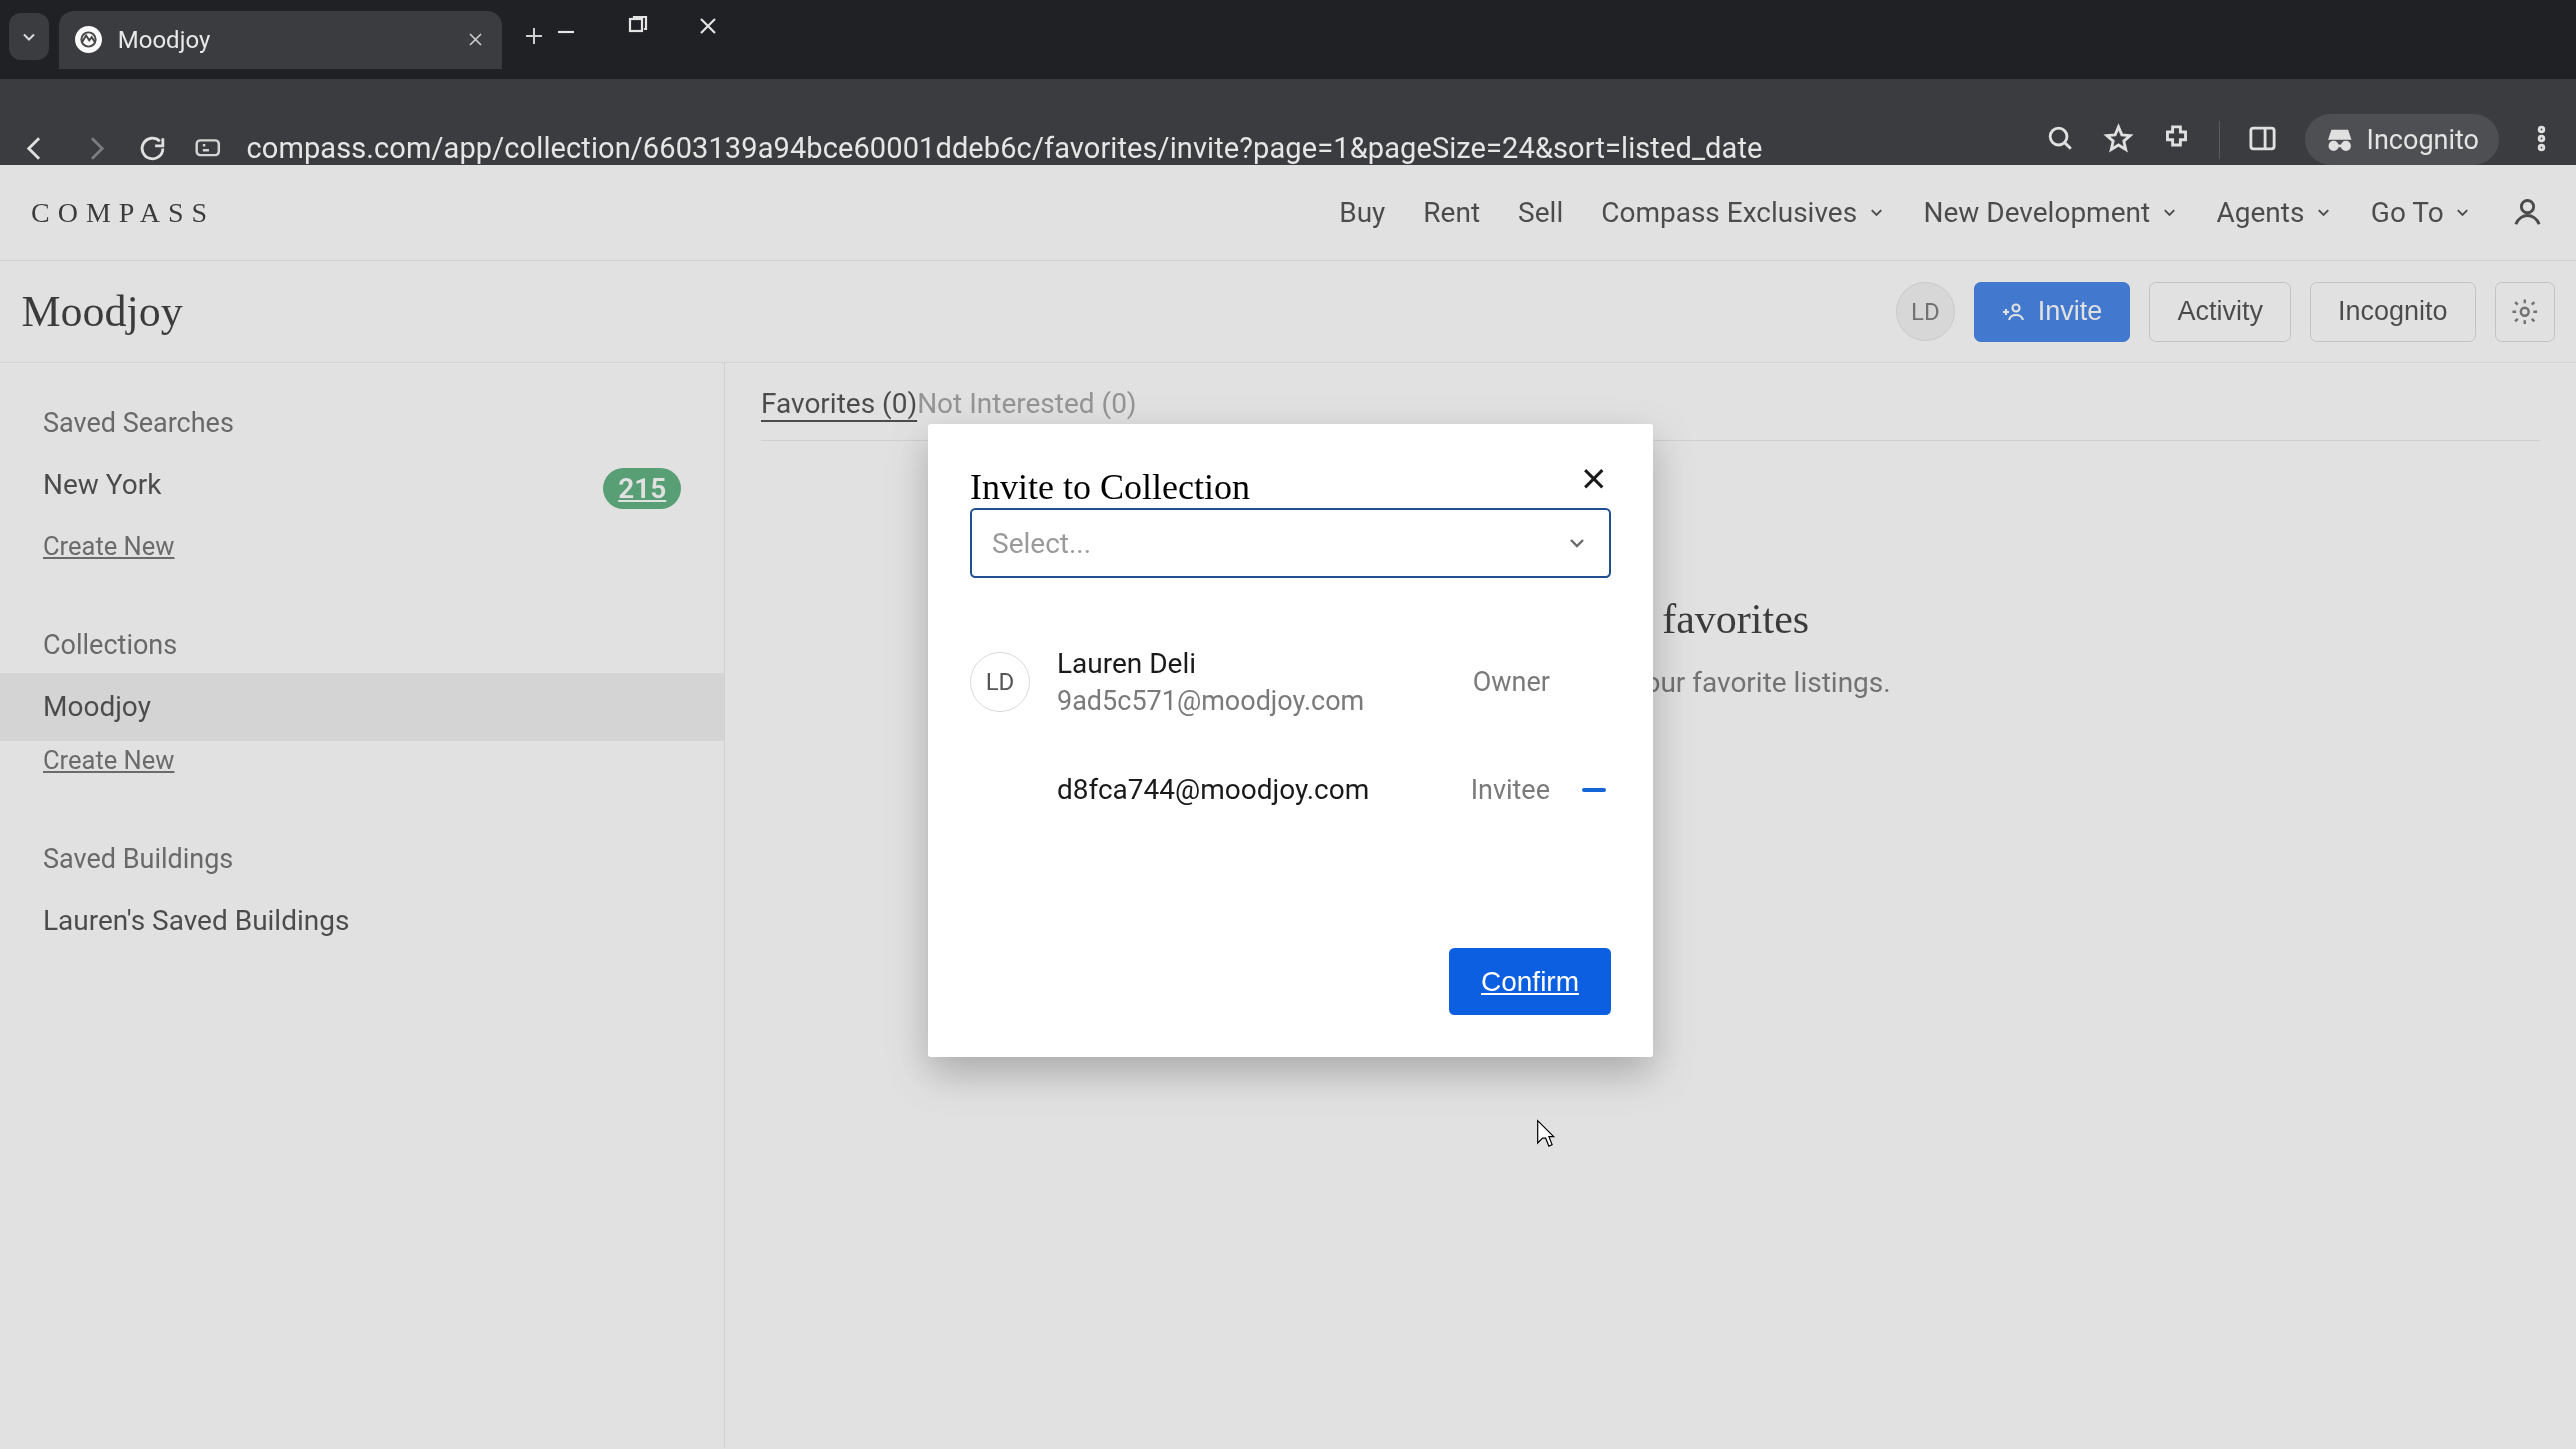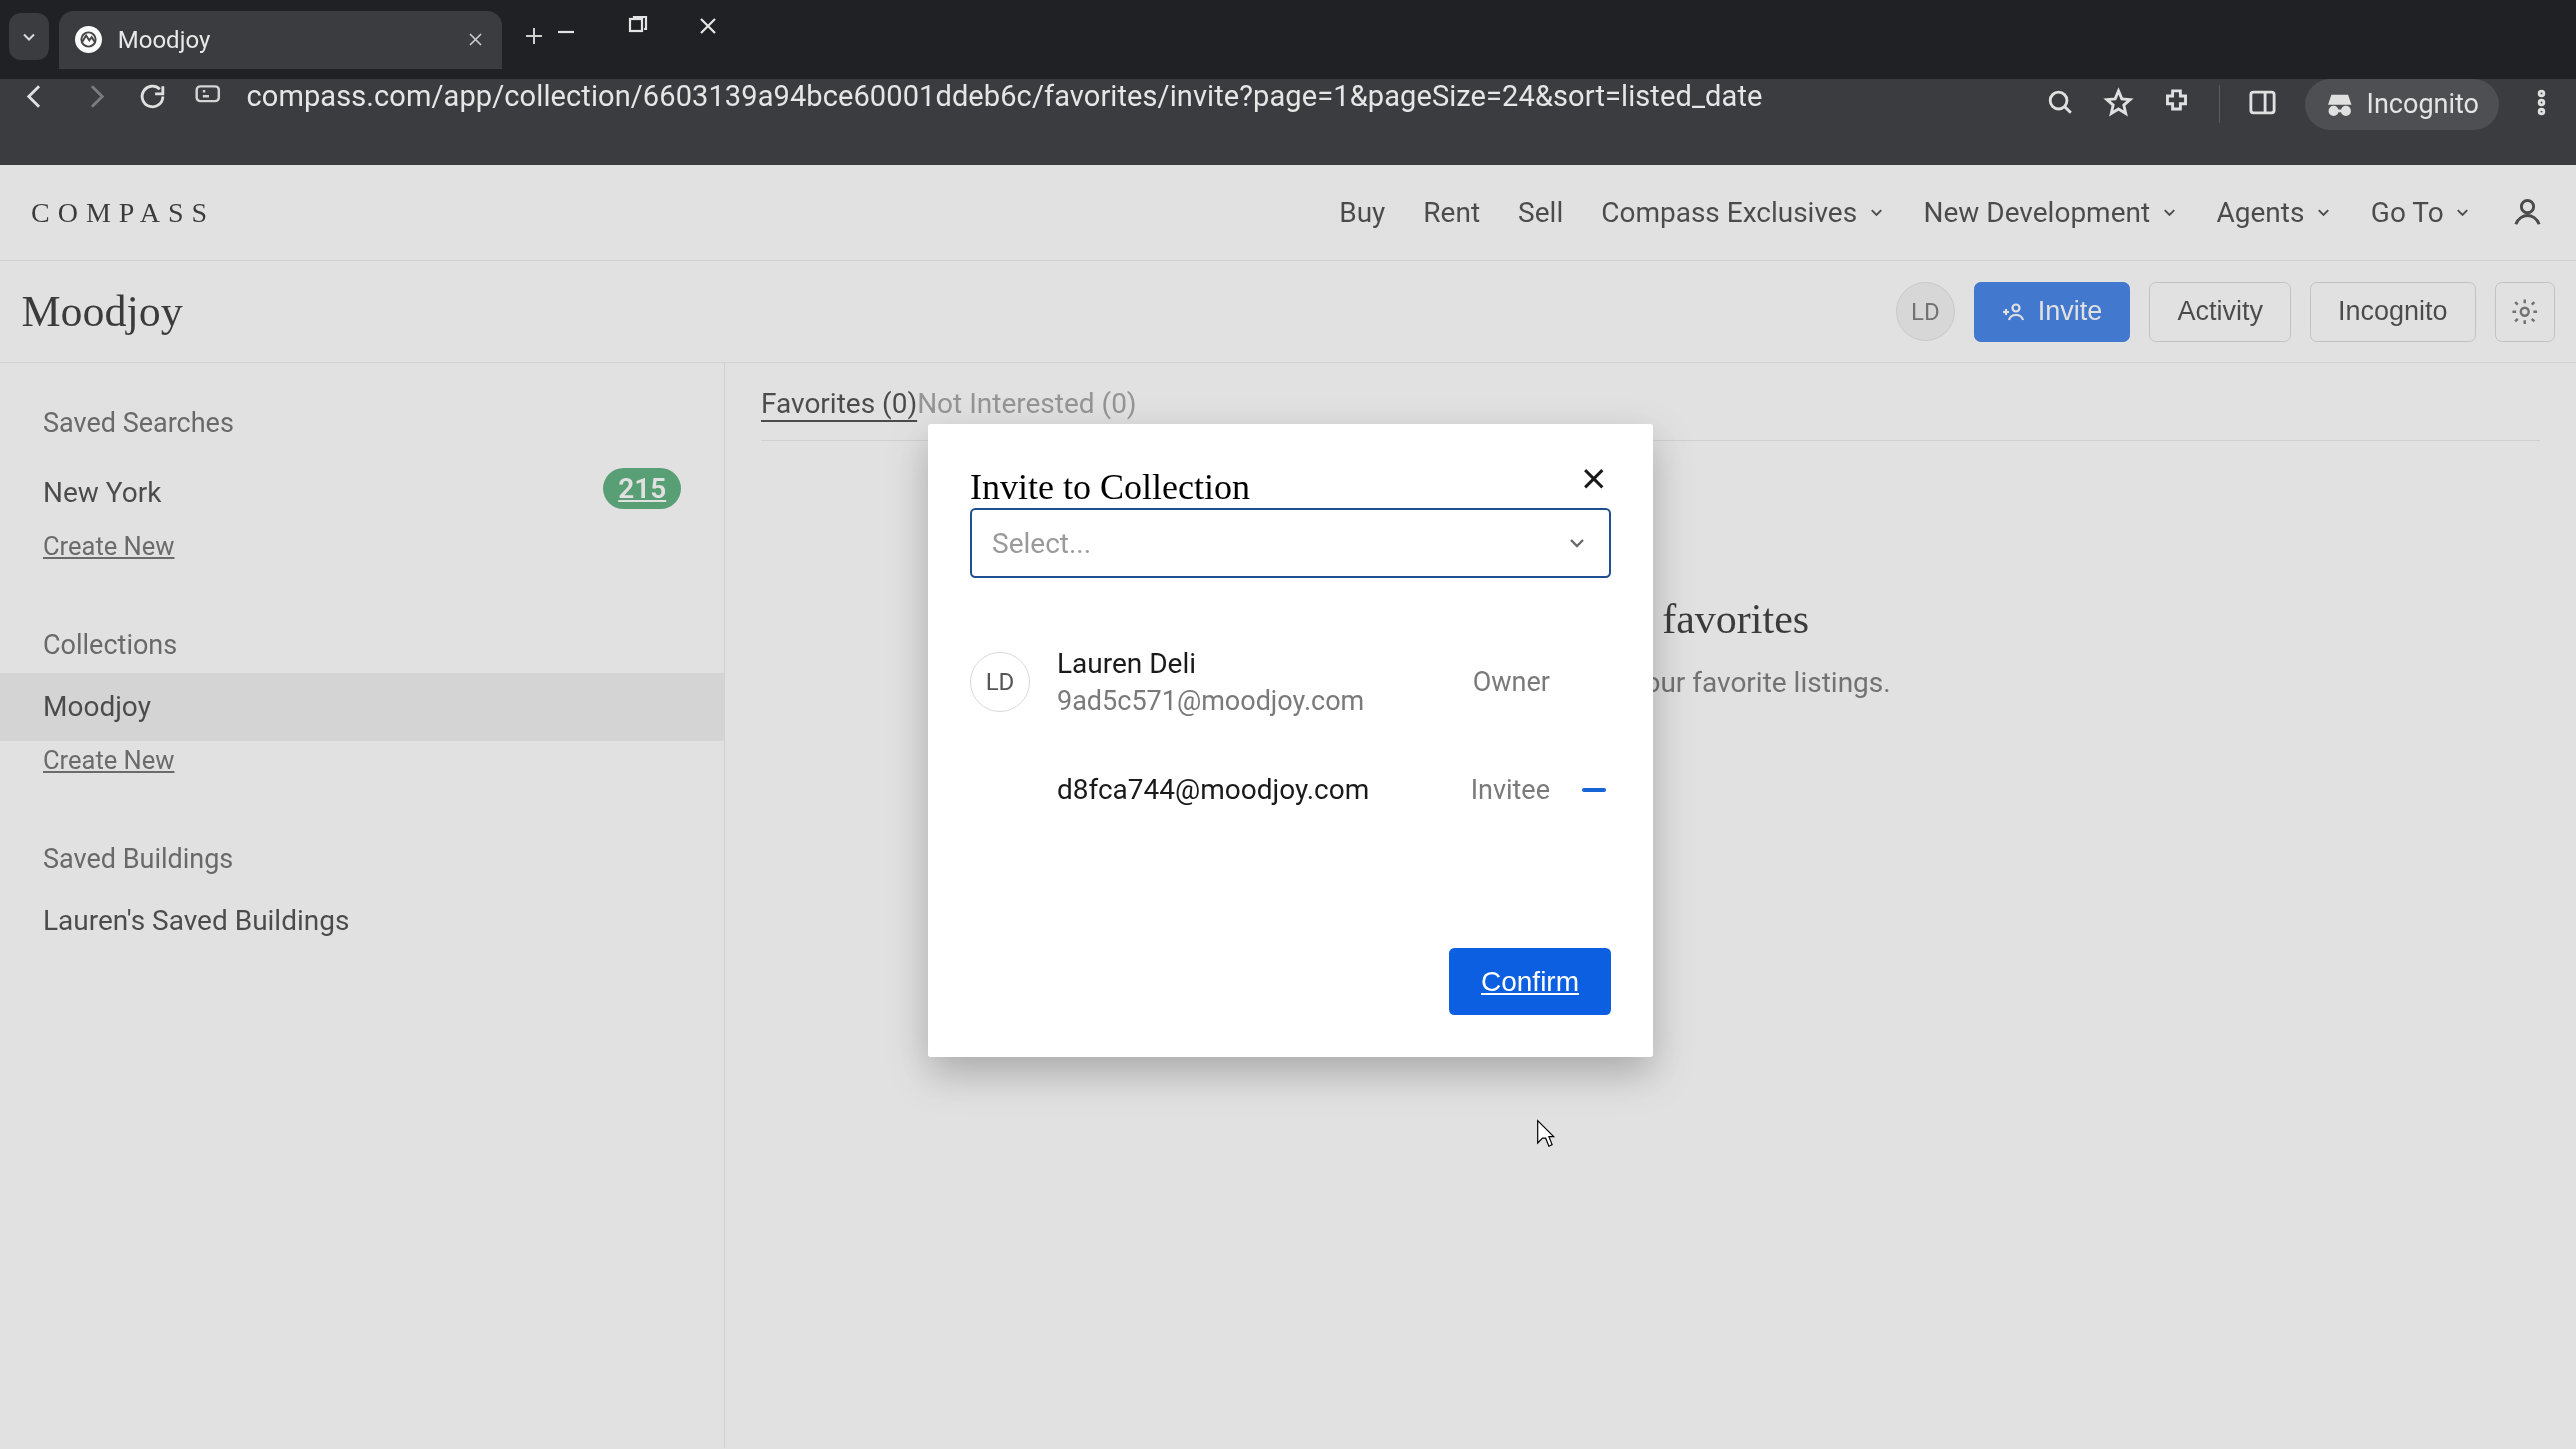--- a/index.html
+++ b/index.html
@@ -14,21 +14,21 @@
 .tab-favicon  { width:27px; height:27px; border-radius:50%; background:#fafafa; display:flex; align-items:center; justify-content:center; }
 .tab-favicon svg { width:19px; height:19px; stroke:#474747; stroke-width:2.5; fill:none; }
 .tab-title    { color:#e8e8e8; font-size:24px; flex:1; }
 .tab-close    { width:21.5px; height:21.5px; display:flex; align-items:center; justify-content:center; }
 .tab-close svg{ width:19px; height:19px; stroke:#cfcfcf; stroke-width:2; }
 .new-tab      { width:40px; height:40px; display:flex; align-items:center; justify-content:center; margin-left:12px; margin-bottom:8px; }
 .new-tab svg  { width:24px; height:24px; stroke:#d0d0d0; stroke-width:2; }
 .win-ctrls    { margin-left:auto; display:flex; gap:47px; padding-right:34px; padding-bottom:24px; }
 .win-ctrls svg{ width:24px; height:24px; stroke:#e4e4e4; stroke-width:2.2; fill:none; }
 
-.chrome-bar   { background:#3b3c3f; height:86px; display:flex; align-items:flex-start; padding:0 19px; gap:24px; }
+.chrome-bar   { background:#3b3c3f; height:86px; display:flex; align-items:flex-end; padding:0 19px; gap:24px; }
 .nav-icn      { width:34px; height:34px; display:flex; align-items:center; justify-content:center; }
 .nav-icn svg  { width:31px; height:31px; stroke:#e0e0e0; stroke-width:2.2; fill:none; }
 .nav-icn.dis svg { stroke:#7a7c80; }
 .site-chip svg{ width:29.5px; height:29.5px; stroke:#d4d4d4; stroke-width:2; fill:none; }
 .url-txt      { color:#e6e6e6; font-size:29px; flex:1; letter-spacing:0.1px; }
 .right-icn    { display:flex; align-items:center; gap:27px; }
 .right-icn svg{ width:31px; height:31px; stroke:#e0e0e0; stroke-width:2.2; fill:none; }
 .vdiv         { width:1.3px; height:38px; background:#5a5b5e; }
 .incog        { display:flex; align-items:center; gap:12px; color:#e4e4e4; font-size:27px; background:#4e4f52; padding:9.4px 20px; border-radius:40px; }
 .incog svg    { width:29.5px; height:29.5px; fill:#e0e0e0; }
@@ -50,21 +50,21 @@
 .btn          { height:60px; border-radius:6.7px; padding:0 27px; font-size:27px; display:flex; align-items:center; gap:12px; border:0.7px solid #cfcfcf; background:#fff; color:#1a1a1a;}
 .btn.primary  { background:#0b5fe0; color:#fff; border-color:#0b5fe0; }
 .btn svg      { width:24px; height:24px; stroke:#fff; stroke-width:2.2; fill:none; }
 .icon-btn     { width:60px; height:60px; border:0.7px solid #cfcfcf; border-radius:6.7px; display:flex; align-items:center; justify-content:center;}
 .icon-btn svg { width:29.5px; height:29.5px; stroke:#555; stroke-width:2; fill:none;}
 
 
 .app-body     { display:flex; height:calc(1449px - 79px - 86px - 97px - 102px); background:#fff; }
 .sidebar      { width:725px; border-right:1.3px solid #e5e5e5; padding:32px 0; }
 .side-sec-h   { font-size:27px; color:#484848; padding:12px 43px; }
-.side-item    { font-size:28px; color:#1a1a1a; padding:17.4px 43px; display:flex; align-items:flex-end; justify-content:space-between;}
+.side-item    { font-size:28px; color:#1a1a1a; padding:17.4px 43px; display:flex; align-items:flex-start; justify-content:space-between;}
 .side-item.active { background:#ececec; }
 .side-link    { font-size:25.5px; color:#4a4a4a; text-decoration:underline; padding:4px 43px 28px; display:block; }
 .badge        { background:#2f9a5a; color:#ffffff; font-size:28px; padding:4px 14.8px; border-radius:27px; font-weight:600;text-decoration:underline;}
 .side-gap     { height:28px; }
 
 .main         { flex:1; padding:24px 36px; position:relative; }
 .tabs         { display:flex; font-size:28px; border-bottom:1.3px solid #e5e5e5; padding:0 0 20px; margin-bottom:60px;}
 .tabs .tabi   { color:#8a8a8a; }
 .tabs .tabi.active { color:#1a1a1a; text-decoration:underline; text-underline-offset:6.7px; }
 

